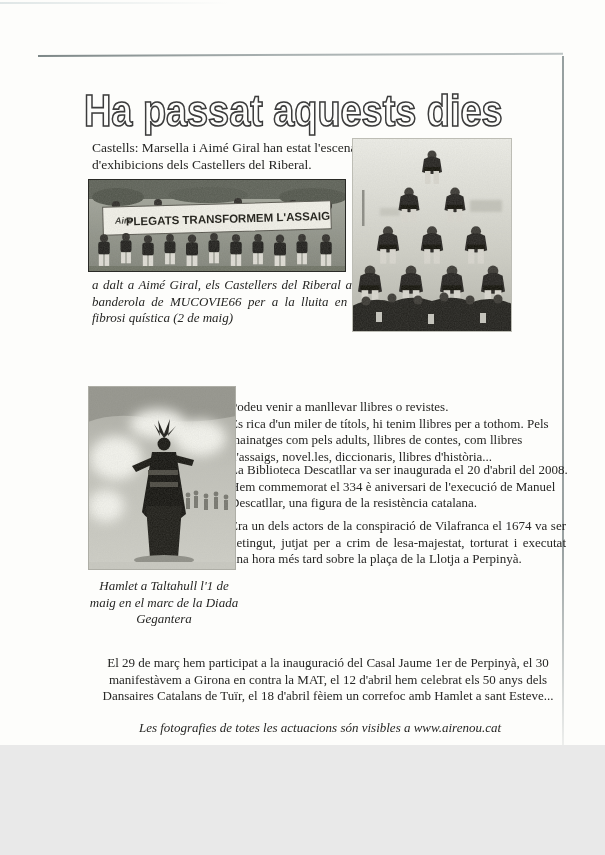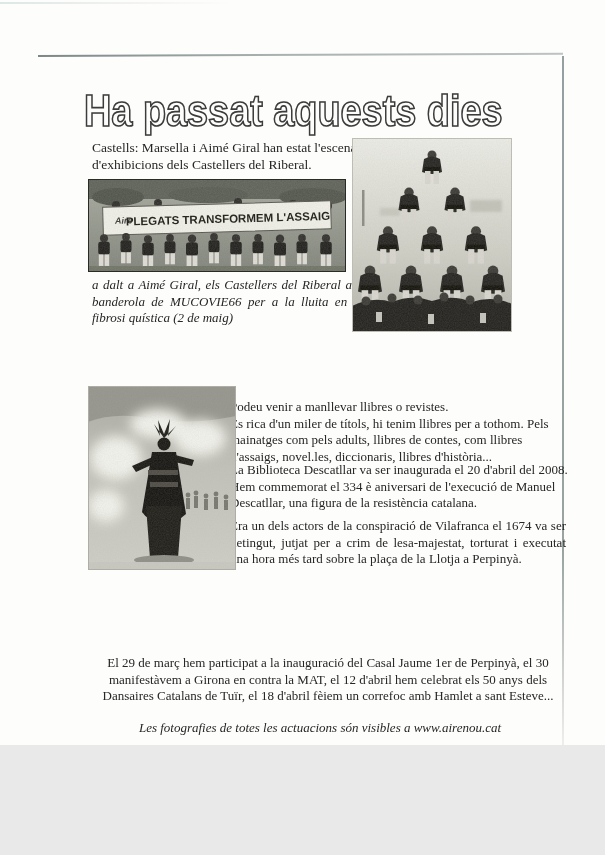--- a/index.html
+++ b/index.html
@@ -234,18 +234,19 @@
         <rect x="60" y="84" width="30" height="5" fill="#4a4840"></rect>
         <rect x="62" y="96" width="28" height="5" fill="#4a4840"></rect>
         <ellipse cx="76" cy="174" rx="30" ry="5" fill="#8e8e86"></ellipse>
       </g>
       <rect x="0" y="176" width="148" height="8" fill="#c9c9c1"></rect>
       <rect width="148" height="184" filter="url(#grain)" opacity="0.42"></rect>
       <rect x="0.5" y="0.5" width="147" height="183" fill="none" stroke="#aeaea6" stroke-width="1"></rect>
     </svg>
   </div>
 
+  <div class="txt cap cap3">Hamlet a Taltahull l'1 de maig en el marc de la Diada Gegantera</div>
 
   <div class="txt news">El 29 de març hem participat a la inauguració del Casal Jaume 1er de Perpinyà, el 30 manifestàvem a Girona en contra la MAT, el 12 d'abril hem celebrat els 50 anys dels Dansaires Catalans de Tuïr, el 18 d'abril fèiem un correfoc amb Hamlet a sant Esteve...</div>
 
   <div class="txt footer-line">Les fotografies de totes les actuacions són visibles a www.airenou.cat</div>
 
 </div>
 
 </body></html>

